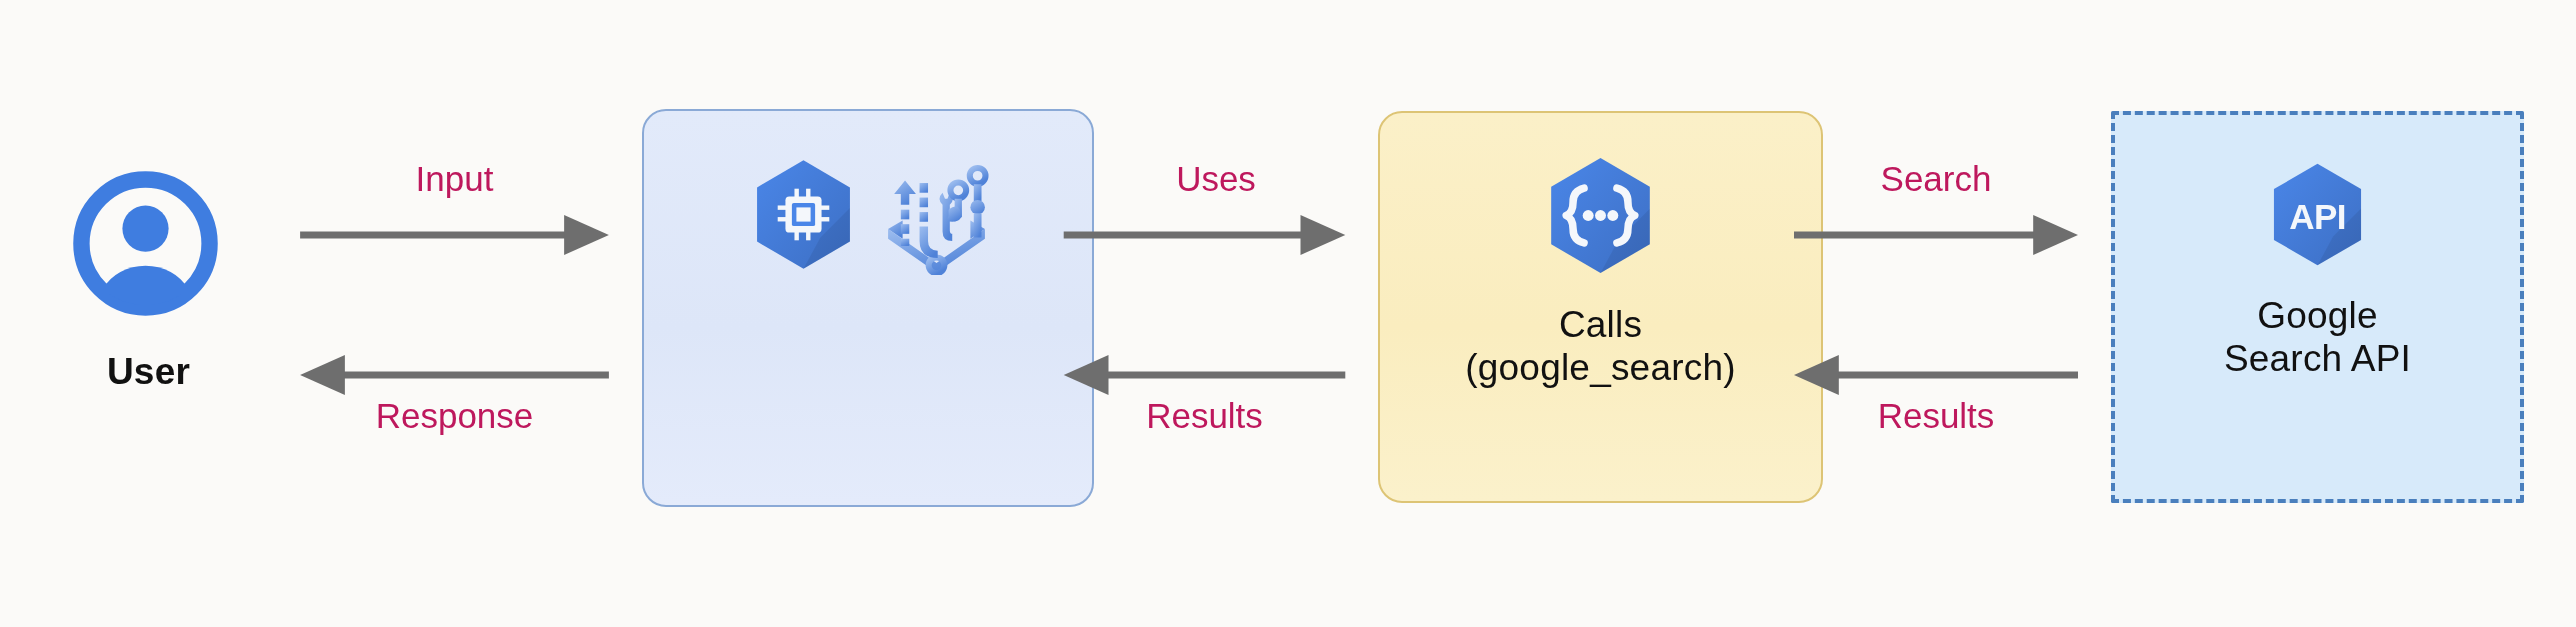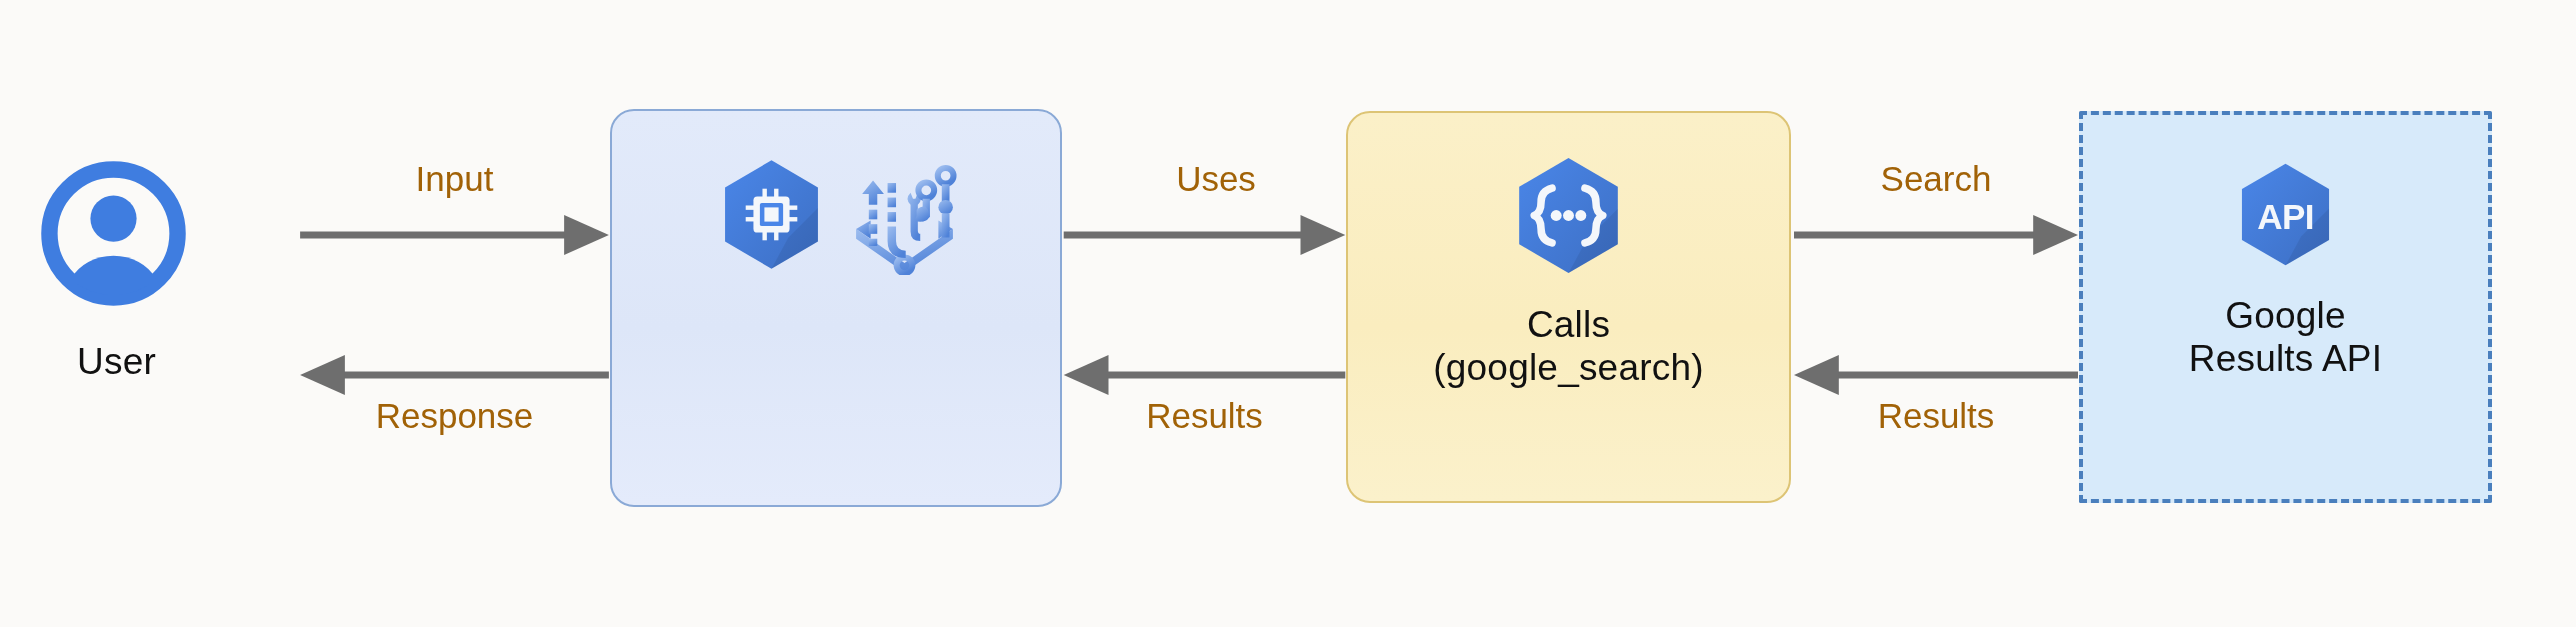--- a/index.html
+++ b/index.html
@@ -6,31 +6,31 @@
   body{
     width:2576px;height:628px;
     background:#fbfaf8;
     font-family:"Liberation Sans","DejaVu Sans",sans-serif;
     overflow:hidden;
   }
   #stage{position:relative;width:2576px;height:628px;}
 
   
   .node{position:absolute;box-sizing:border-box;display:flex;
-        flex-direction:column;align-items:center;justify-content:flex-start;}
+        flex-direction:column;align-items:center;justify-content:flex-start;margin-left:32px;}
 
   .node-label{
     position:absolute;left:0;right:0;
     text-align:center;color:#111;
     font-size:37px;line-height:43px;letter-spacing:0.2px;
     white-space:pre-line;
   }
 
   
-  #user-node{left:24px;top:159px;width:185px;height:242px;}
+  #user-node{left:24px;top:169px;width:185px;height:242px;font-weight:bold;}
   .user-icon{position:absolute;left:14.5px;top:0;width:149px;height:149px;}
 
   
   #agent-node{
     left:610px;top:109px;width:452px;height:398px;
     background:linear-gradient(180deg,#e2eafa 0%,#dde6f8 55%,#e4ebfb 100%);
     border:2.4px solid #8aa9d6;border-radius:24px;
   }
   #agent-icons{position:absolute;left:0;right:0;top:40px;height:129px;
                display:flex;align-items:center;justify-content:center;gap:8px;}
@@ -53,21 +53,21 @@
     border:4px dashed #4a7fbd;border-radius:1.6px;
   }
   #api-icons{position:absolute;left:0;right:0;top:40px;height:121px;
              display:flex;align-items:center;justify-content:center;}
   #api-node .node-label{top:179px;}
 
   
   .arrow{position:absolute;height:32px;}
   .arrow svg{display:block;overflow:visible;}
   .edge-label{
-    position:absolute;color:#a16207;font-size:35px;line-height:40px;
+    position:absolute;color:#be185d;font-size:35px;line-height:40px;
     white-space:nowrap;text-align:center;
   }
 </style>
 </head>
 <body>
 
 <div id="stage">
 
   <div class="node" id="user-node">
     <div class="user-icon">
@@ -190,21 +190,21 @@
               <stop offset="1" stop-color="#3d6fc4"></stop>
             </linearGradient>
           </defs>
           <path d="M50 8 L86 29 L86 71 L50 92 L14 71 L14 29 Z" fill="url(#hexC)"></path>
           <path d="M86 45 L63 68 L50 92 L86 71 Z" fill="#000" opacity="0.07"></path>
           <text x="50" y="62" text-anchor="middle" font-family="Liberation Sans, sans-serif" font-size="29" font-weight="bold" letter-spacing="-0.5" fill="#f4f7fb">API</text>
         </svg>
       </span>
     </div>
     <div class="node-label">Google
-Results API</div>
+Search API</div>
   </div>
 
   <div class="arrow" style="left:299px;top:219px;width:311px;">
     <svg width="311" height="32" viewBox="0 0 386 40">
       <line x1="0" y1="20" x2="345" y2="20" stroke="#6e6e6e" stroke-width="9"></line>
       <polygon points="386,20 330,45 330,-5" fill="#6e6e6e"></polygon>
     </svg>
   </div>
   <div class="edge-label" style="left:299px;top:159px;width:311px;">Input</div>
 

